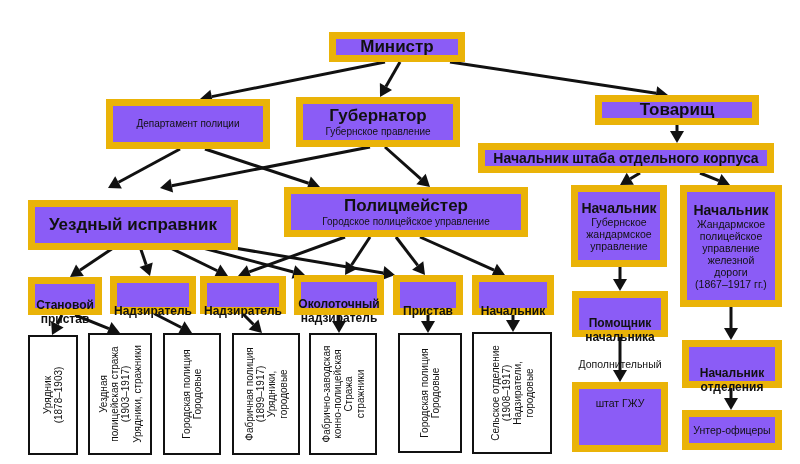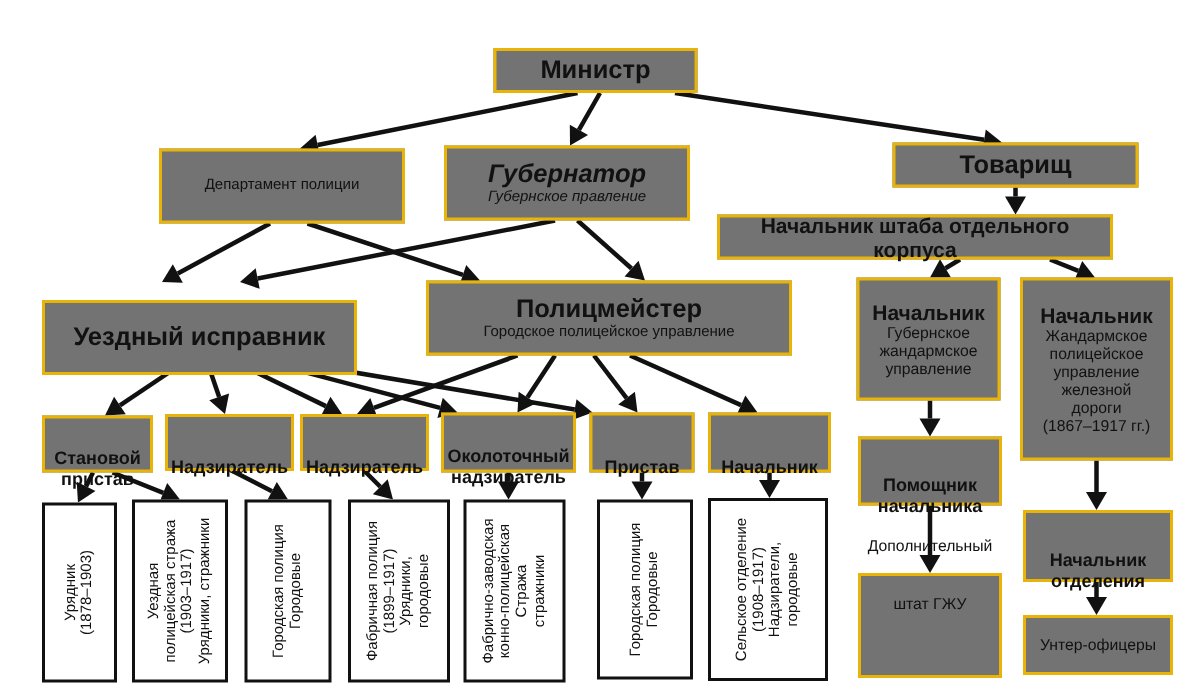--- a/index.html
+++ b/index.html
@@ -1,19 +1,19 @@
 <!DOCTYPE html>
 <html><head>
 <meta charset="utf-8">
 <style>
   html, body { margin: 0; padding: 0; background: #ffffff; }
   body { width: 800px; height: 464px; position: relative; overflow: hidden;
          font-family: "Liberation Sans", "DejaVu Sans", sans-serif; color: #111; }
   #arrows { position: absolute; left: 0; top: 0; width: 800px; height: 464px; }
-  .box { position: absolute; box-sizing: border-box; border: 2px solid #eab308; background: #737373;
+  .box { position: absolute; box-sizing: border-box; border: 7px solid #eab308; background: #8b5cf6;
          display: flex; flex-direction: column; align-items: center; justify-content: center;
          text-align: center; line-height: 1.15; }
   .t { font-weight: bold; }
   .s { font-size: 10px; }
   .big .t { font-size: 17px; }
   .mid .t { font-size: 14px; }
   .sm .t { font-size: 12px; margin-top: 34px; }
   .lst .s { font-size: 10.5px; }
   .vbox { position: absolute; box-sizing: border-box; border: 2px solid #111; background: #fff; }
   .vtext { position: absolute; left: 50%; top: 50%; transform: translate(-50%,-50%) rotate(-90deg);
@@ -147,29 +147,29 @@
     </g>
   </svg>
 
 <div class="box big" style="left:329px;top:32px;width:136px;height:30px;">
   <span class="t">Министр</span>
 </div>
 
 <div class="box big" style="left:106px;top:99px;width:164px;height:50px;">
   <span class="s">Департамент полиции</span>
 </div>
-<div class="box big" style="left:296px;top:97px;width:164px;height:50px;font-style:italic;">
+<div class="box big" style="left:296px;top:97px;width:164px;height:50px;">
   <span class="t">Губернатор</span>
   <span class="s">Губернское правление</span>
 </div>
 <div class="box big" style="left:595px;top:95px;width:164px;height:30px;">
   <span class="t">Товарищ</span>
 </div>
 
-<div class="box mid" style="left:478px;top:143px;width:264px;height:30px;">
+<div class="box mid" style="left:478px;top:143px;width:296px;height:30px;">
   <span class="t">Начальник штаба отдельного корпуса</span>
 </div>
 
 <div class="box big" style="left:28px;top:200px;width:210px;height:50px;">
   <span class="t">Уездный исправник</span>
 </div>
 <div class="box big" style="left:284px;top:187px;width:244px;height:50px;">
   <span class="t">Полицмейстер</span>
   <span class="s">Городское полицейское управление</span>
 </div>

